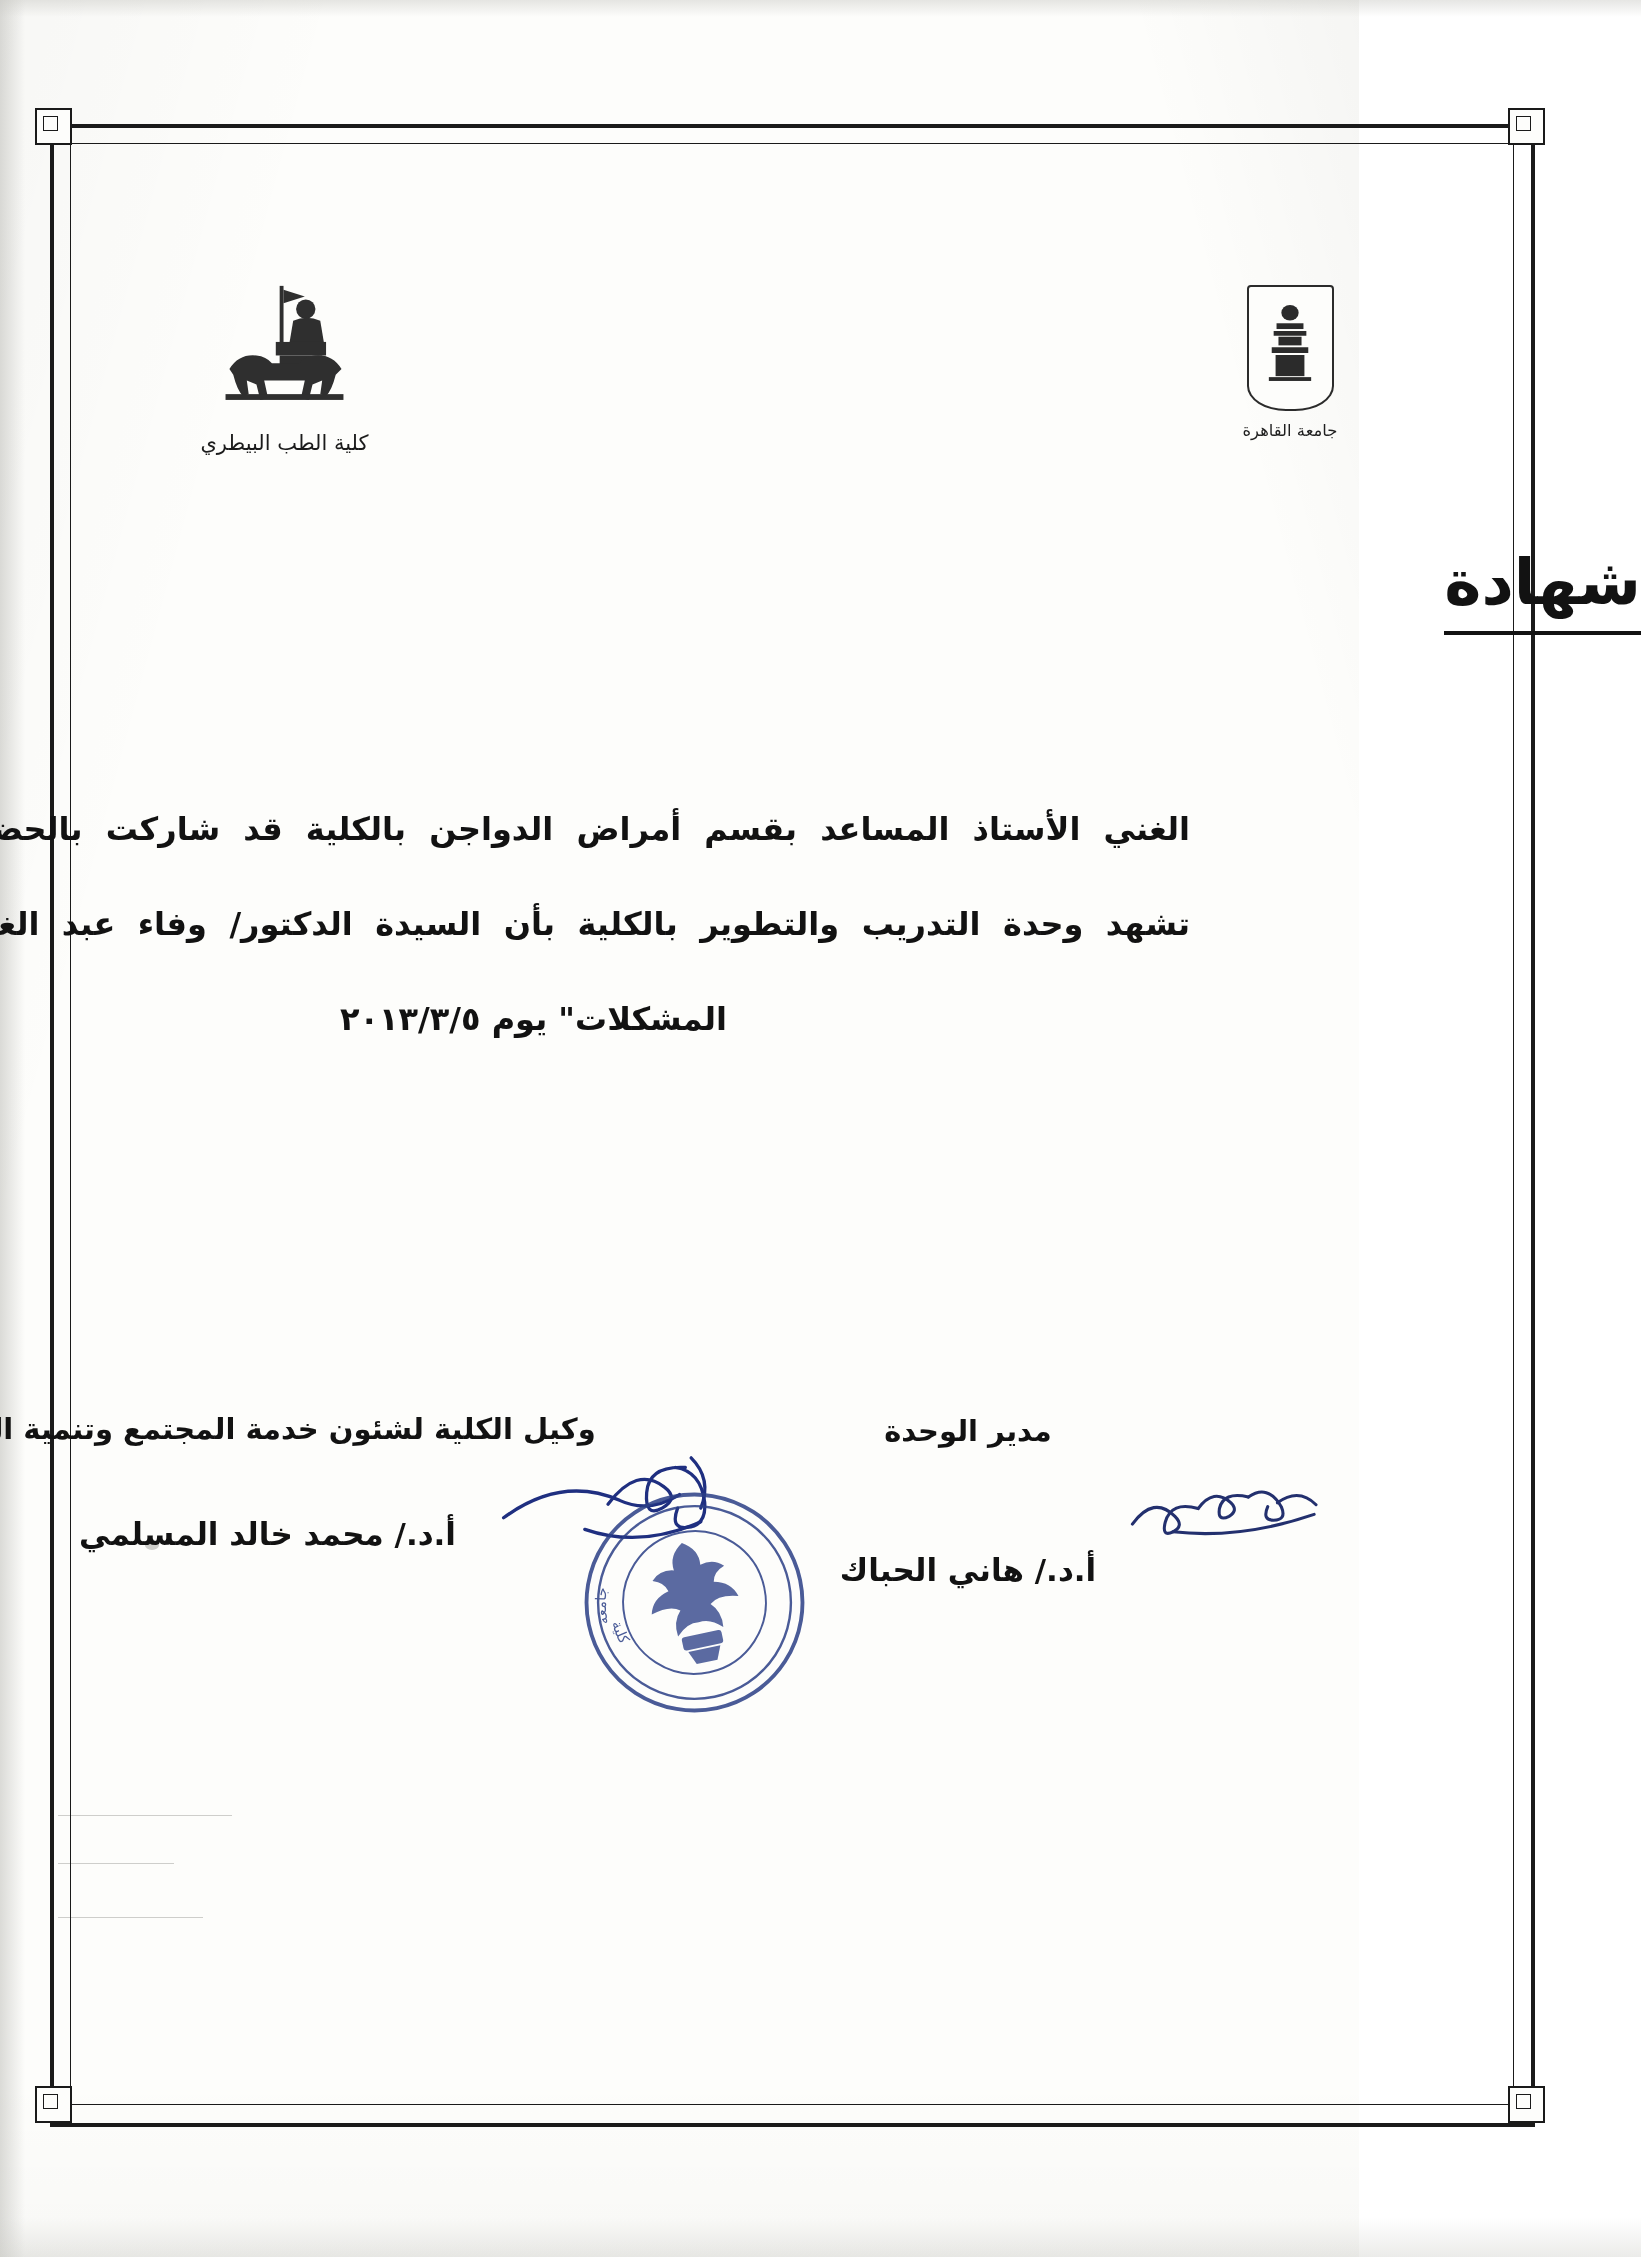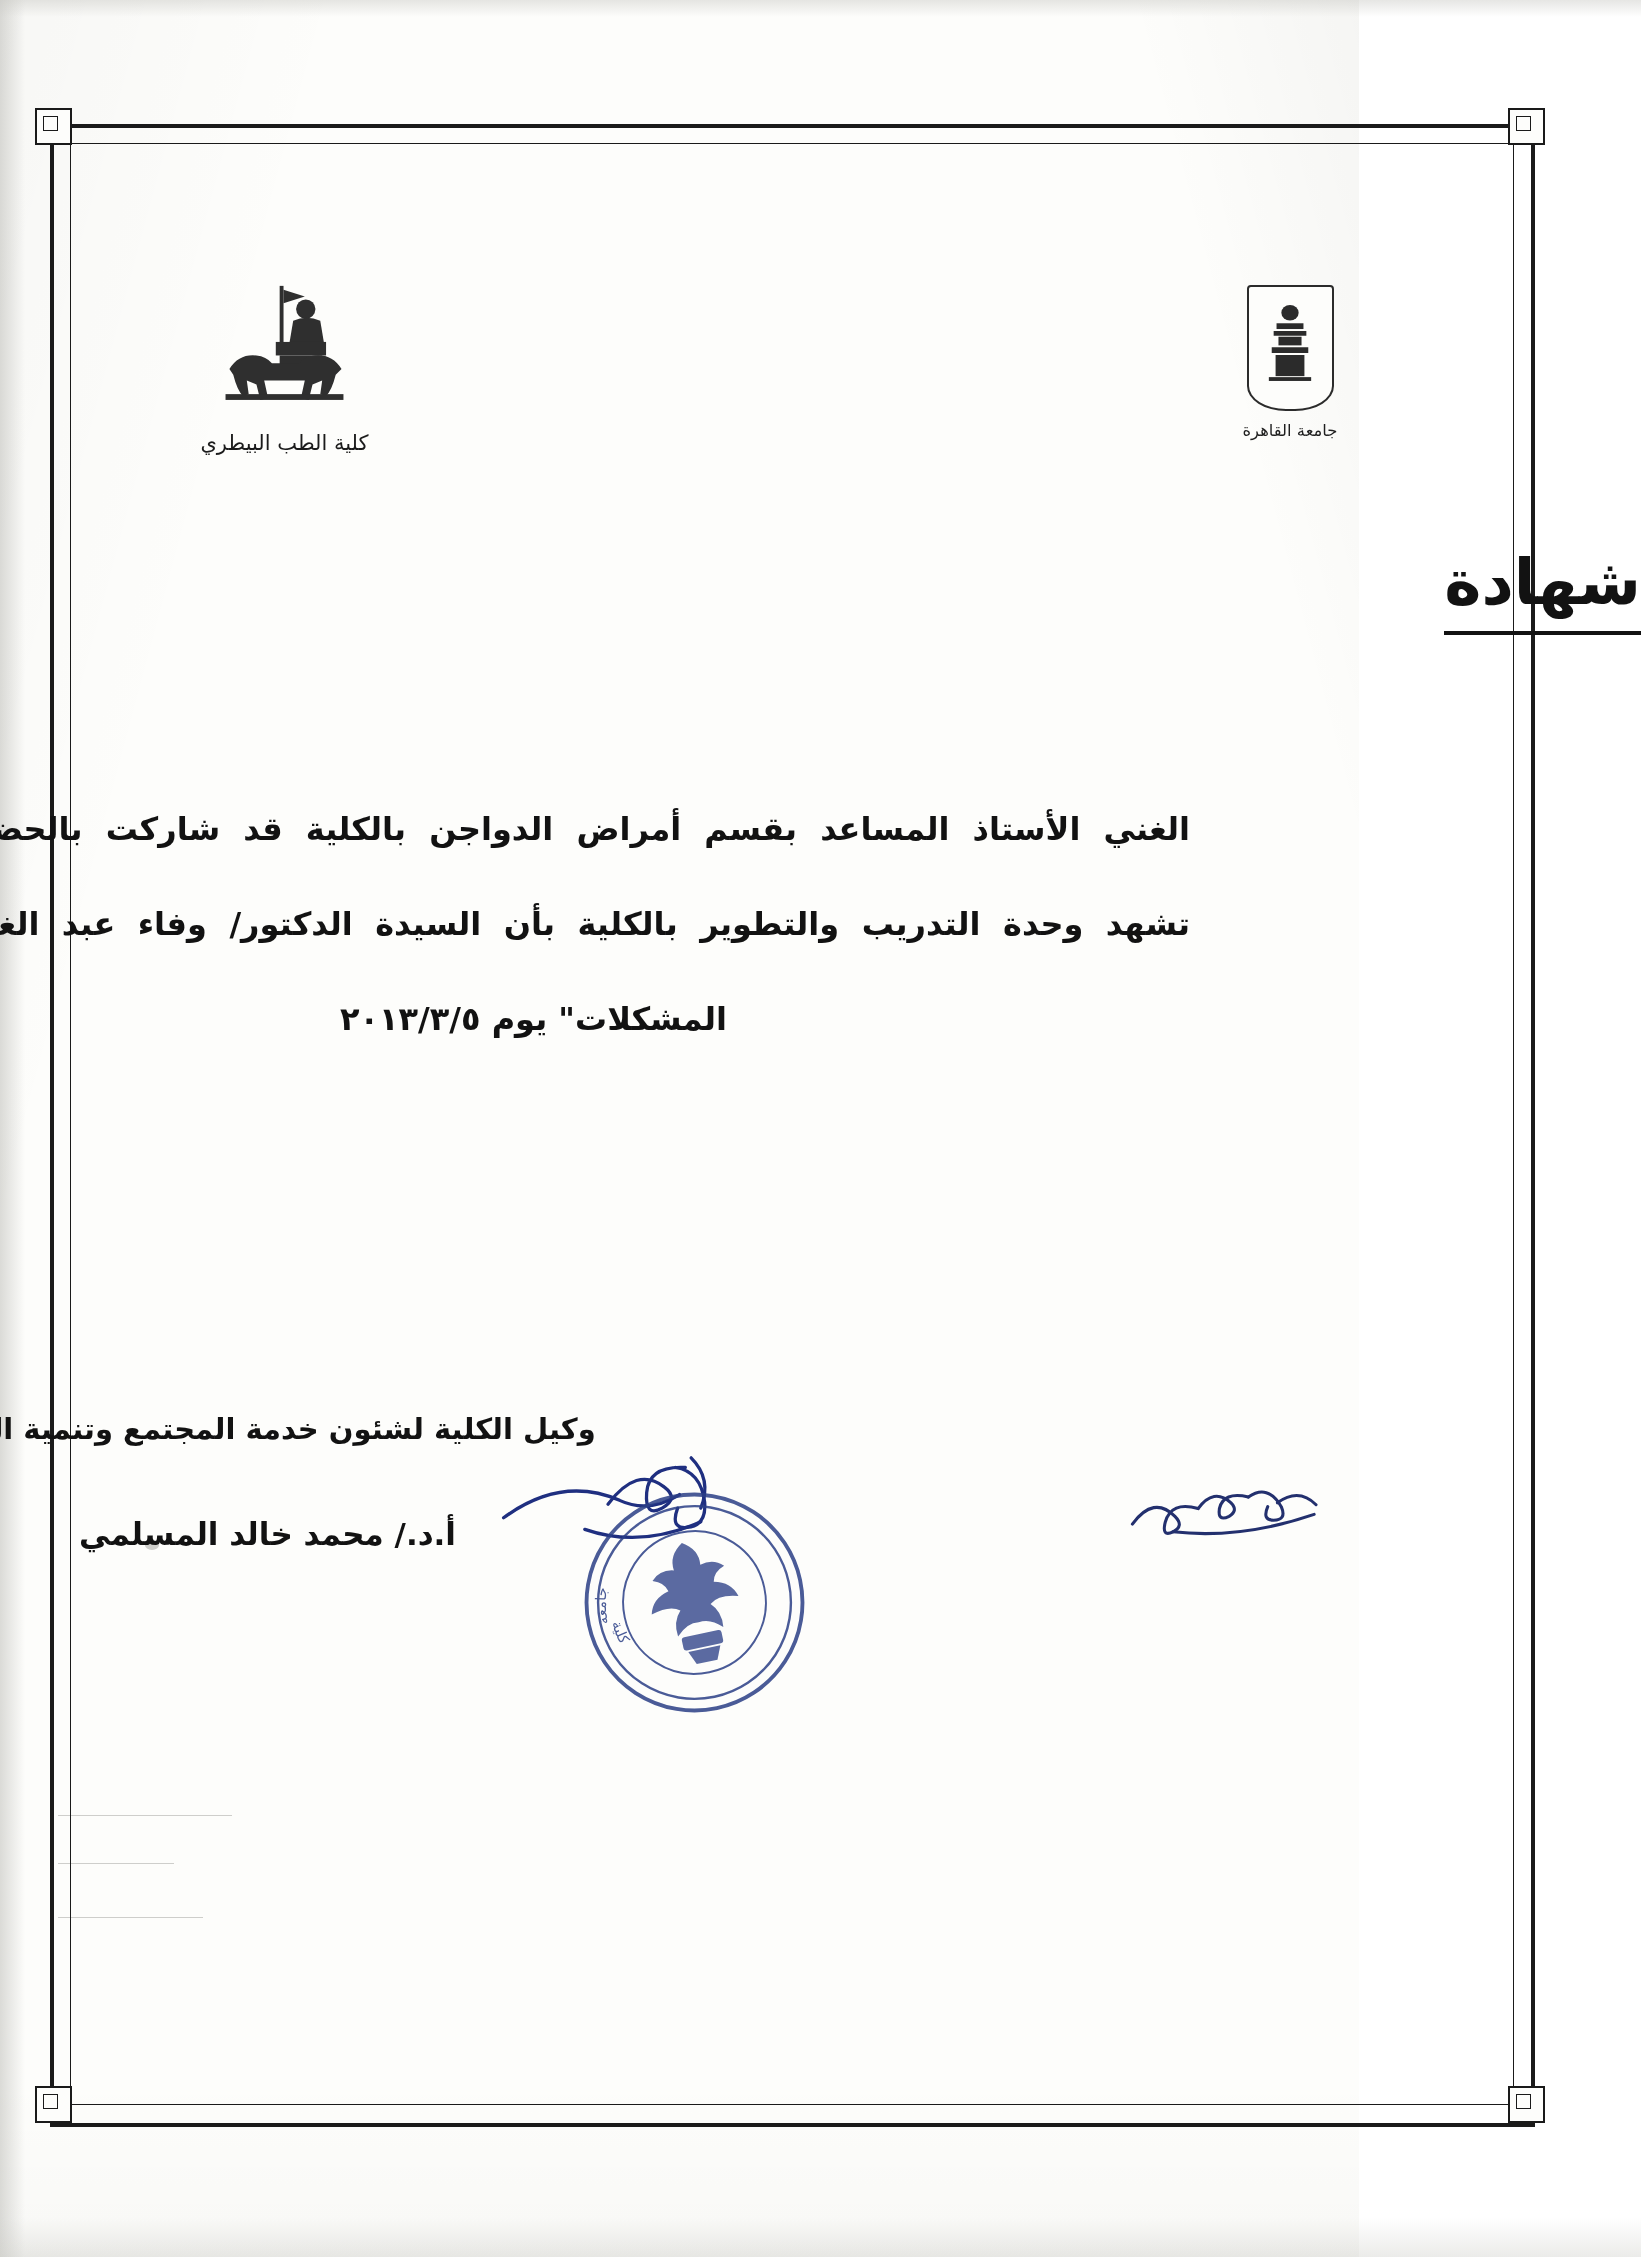--- a/index.html
+++ b/index.html
@@ -301,20 +301,24 @@
   <div class="cert-title">
     <span>شهادة</span>
   </div>
 
   <div class="cert-body">
     <span class="line">الغني الأستاذ المساعد بقسم أمراض الدواجن بالكلية قد شاركت بالحضور في</span>
     <span class="line">تشهد وحدة التدريب والتطوير بالكلية بأن السيدة الدكتور/ وفاء عبد الغني عبد</span>
     <span class="line last">المشكلات" يوم ٢٠١٣/٣/٥</span>
   </div>
 
+  <div class="sig sig-right">
+    <div class="role">مدير الوحدة</div>
+    <div class="name">أ.د./ هاني الحباك</div>
+  </div>
   <svg class="handsig handsig-right" width="290" height="87" viewBox="0 0 300 90" xmlns="http://www.w3.org/2000/svg" aria-hidden="true">
     <g fill="none" stroke="#23306e" stroke-width="3.2" stroke-linecap="round">
       <path d="M18 58 q22 -30 44 -8 q10 10 -2 16 q-12 6 -8 -10 q6 -22 34 -14"></path>
       <path d="M86 42 q16 -22 34 -6 q8 8 -2 14 q-12 6 -10 -8 q4 -18 30 -12"></path>
       <path d="M138 30 q20 -14 34 10 q6 14 -8 14 q-12 0 -6 -14"></path>
       <path d="M60 66 q70 8 146 -18"></path>
       <path d="M168 36 q22 -16 40 2"></path>
     </g>
   </svg>
 

